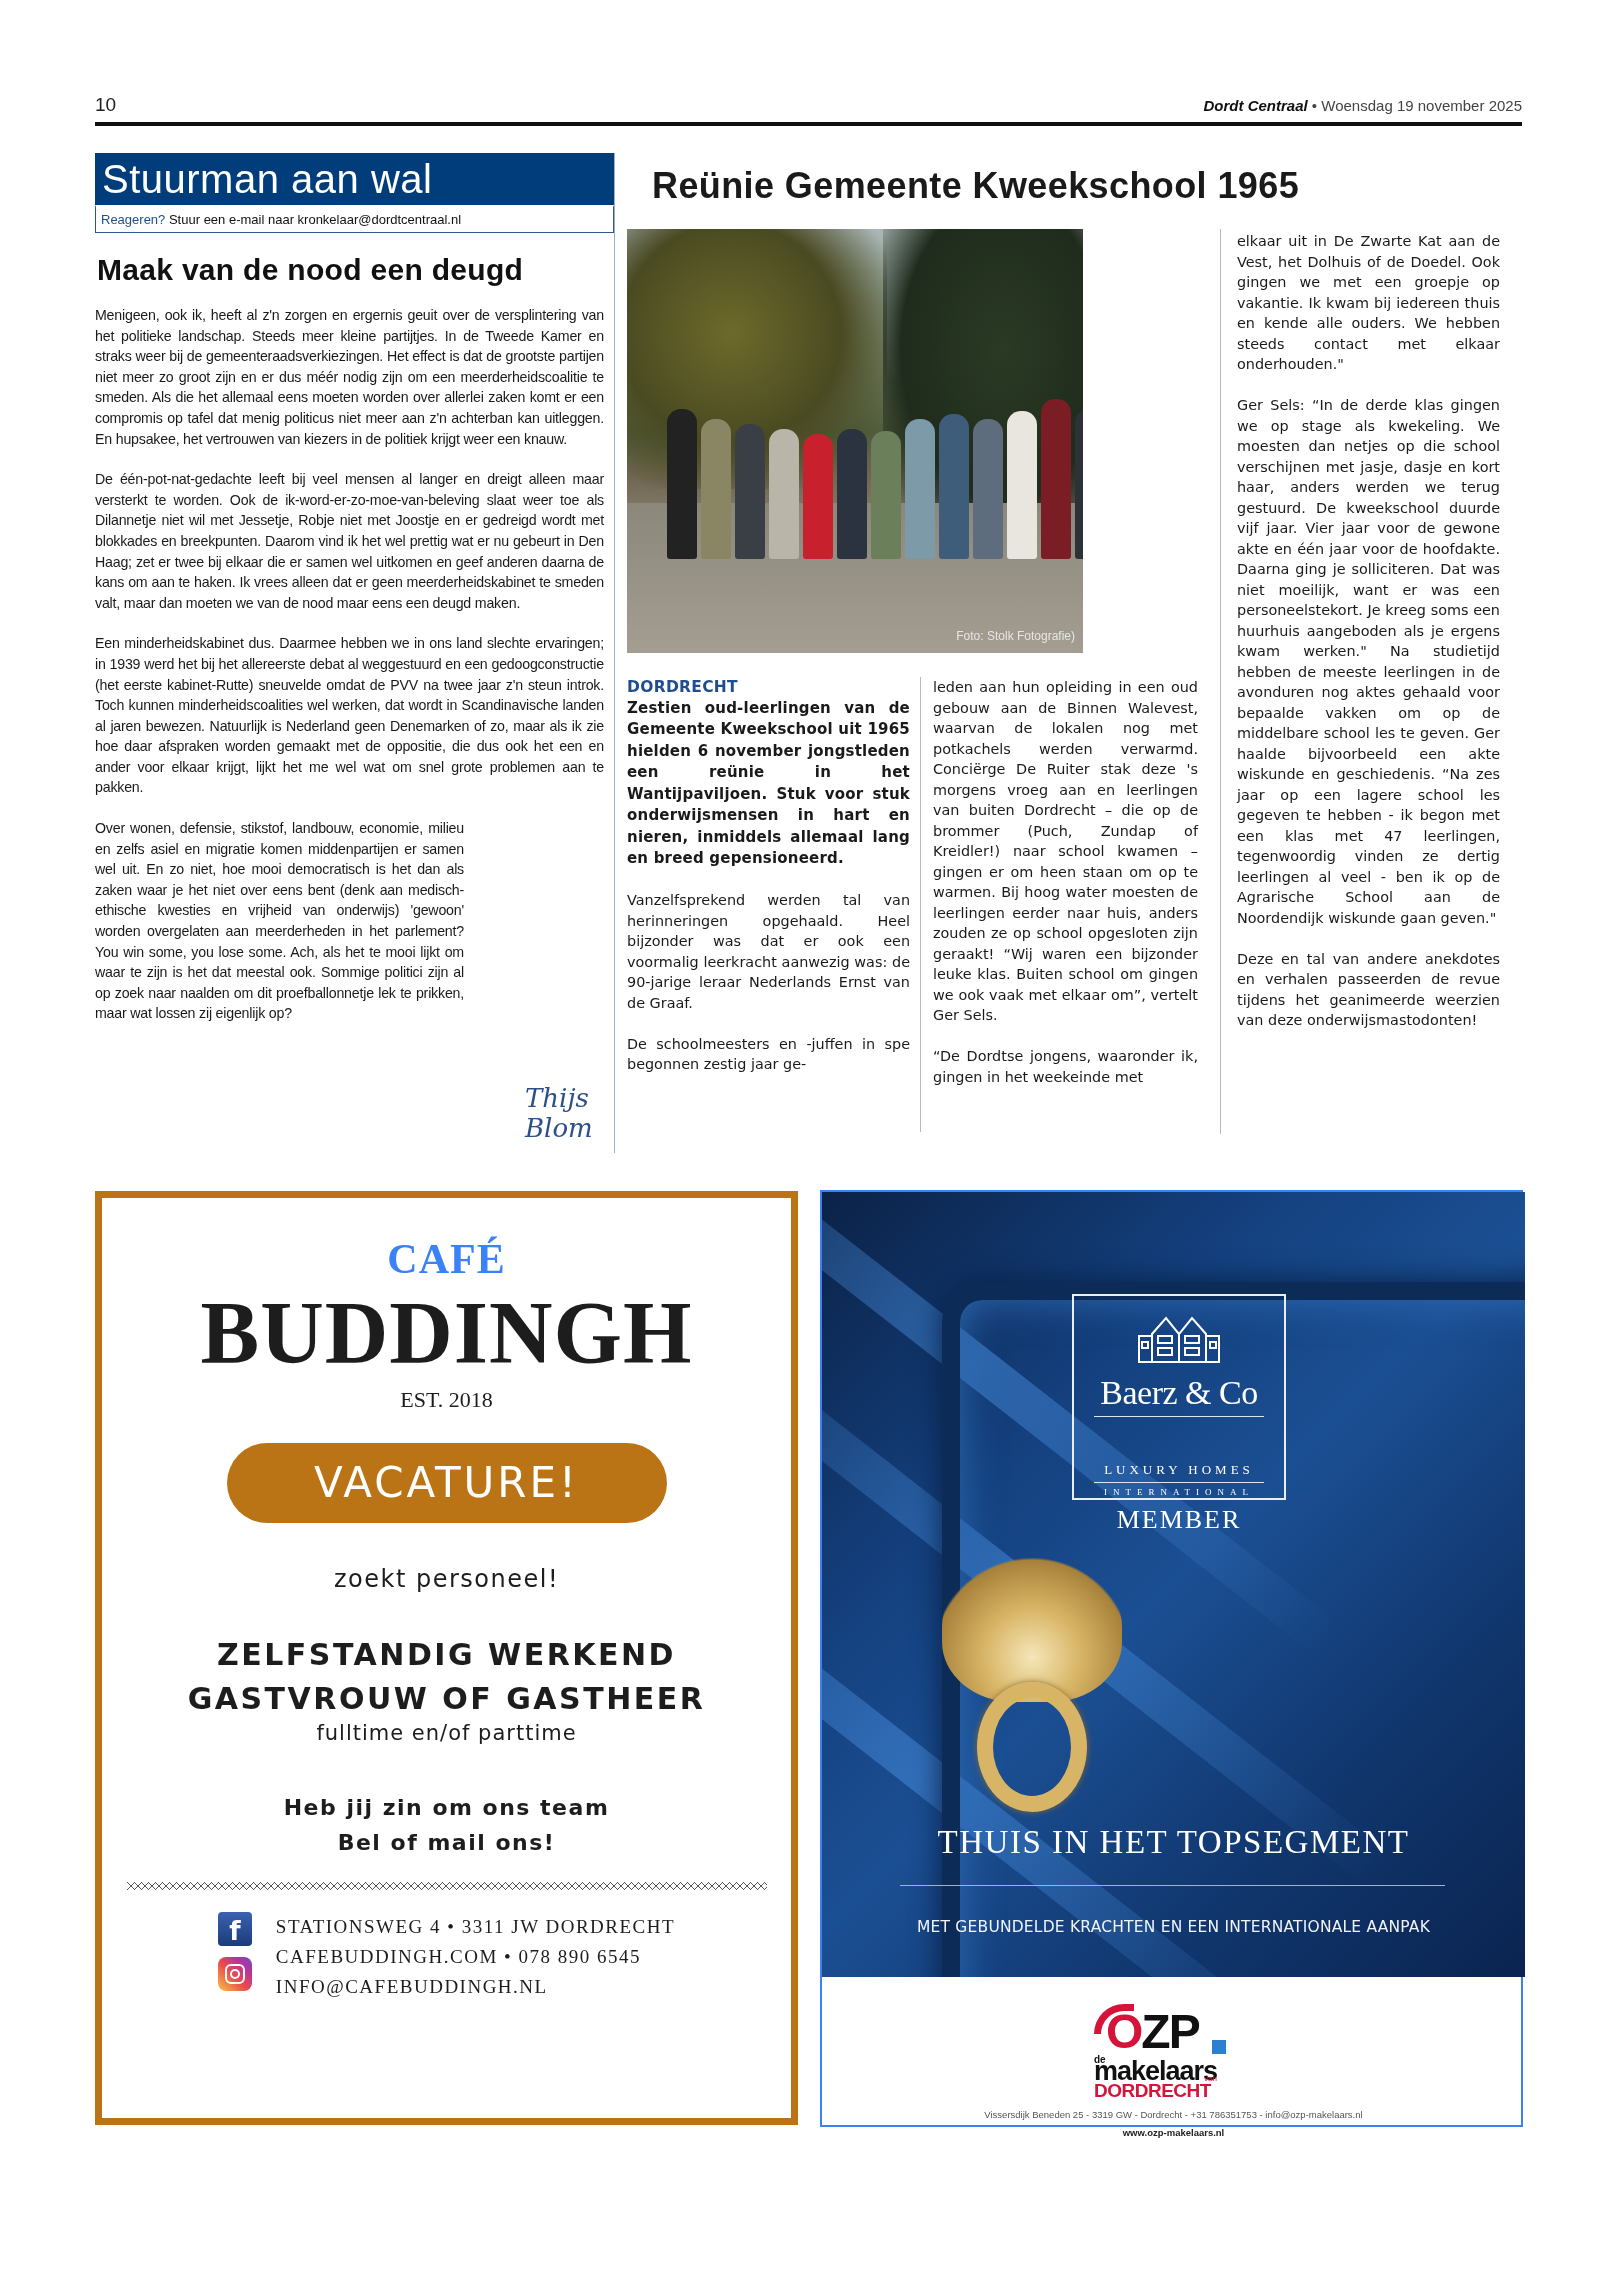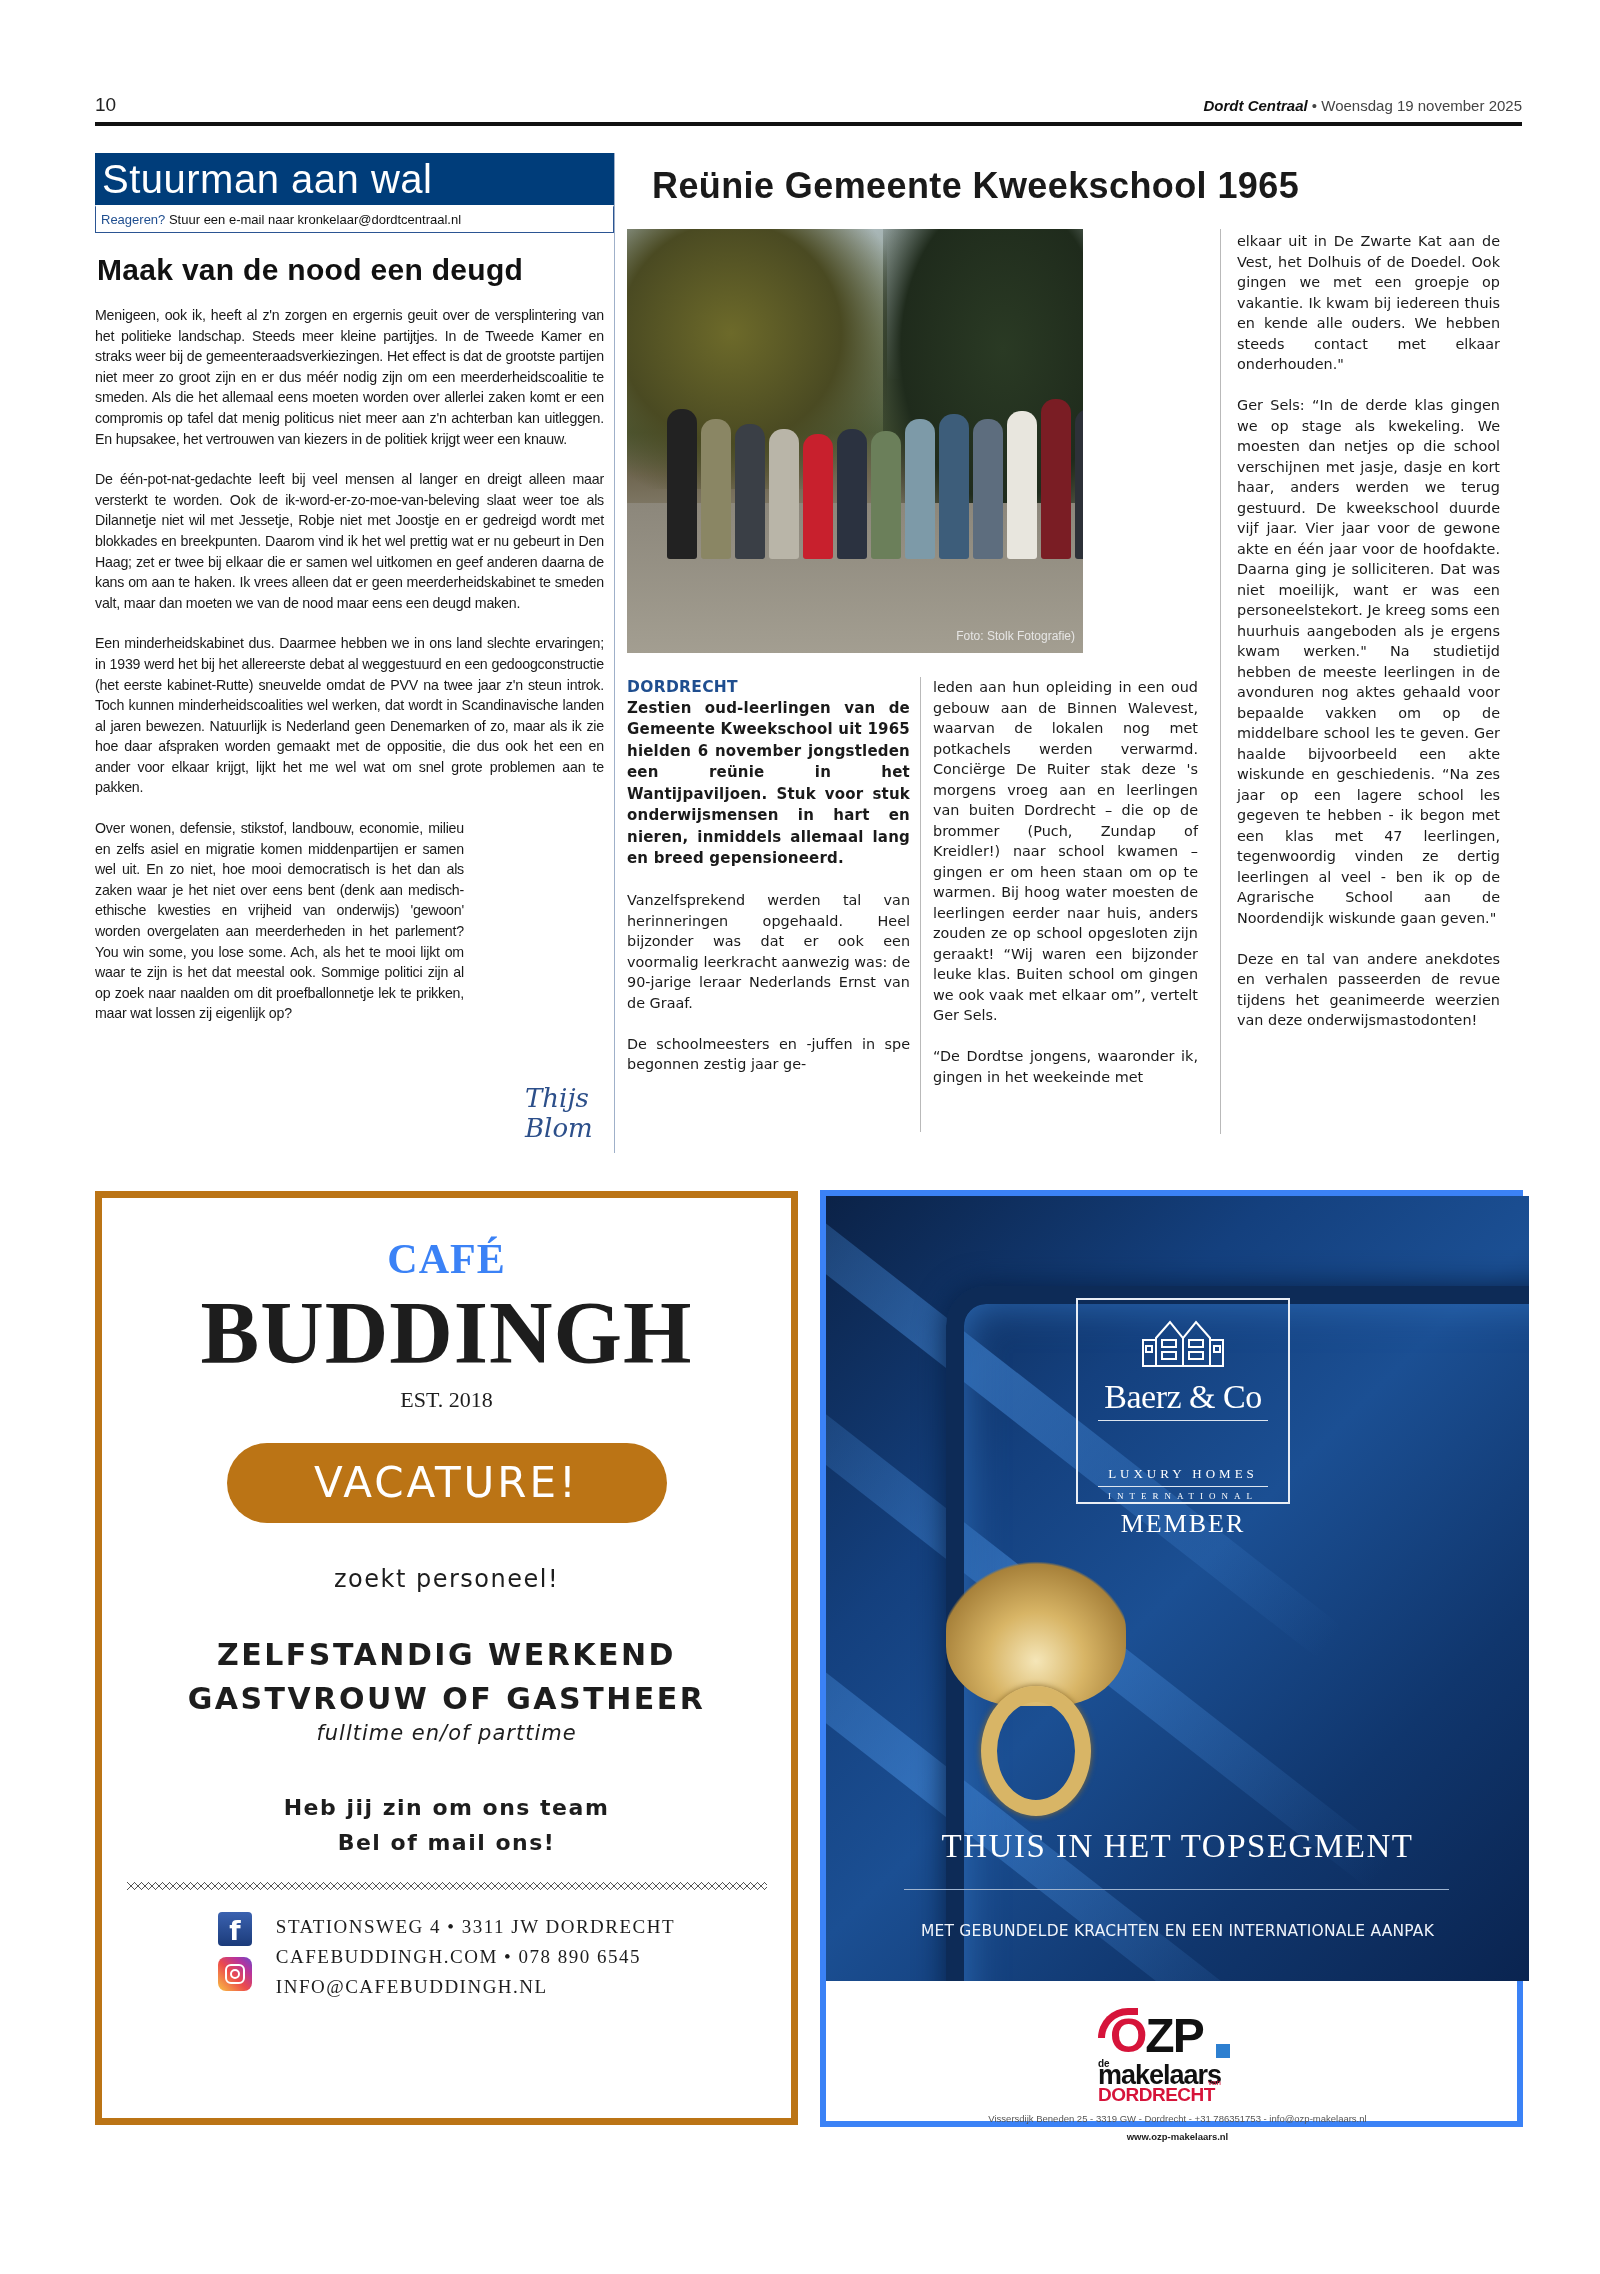--- a/index.html
+++ b/index.html
@@ -45,37 +45,37 @@
 
   
   .cafe-ad { position: absolute; left: 95px; top: 1191px; width: 703px; height: 934px; border: 7px solid #bb7415; background: #fff; text-align: center; }
   .cafe-word { font-family: "Liberation Serif", serif; font-weight: bold; font-size: 42px; margin-top: 37px; letter-spacing: 1px; color: #3b82f6; }
   .cafe-name { font-family: "Liberation Serif", serif; font-weight: bold; font-size: 88px; line-height: 88px; margin-top: 6px; letter-spacing: 1px; color: #1d1d1d; }
   .cafe-est { font-family: "Liberation Serif", serif; font-size: 22px; margin-top: 10px; color: #1d1d1d; }
   .vacature-pill { display: inline-block; margin-top: 30px; width: 440px; height: 80px; border-radius: 40px; background: #bb7415; color: #fff; font-family: "DejaVu Sans", sans-serif; font-size: 42px; line-height: 80px; letter-spacing: 3px; }
   .tech { font-family: "DejaVu Sans", sans-serif; color: #1d1d1d; }
   .zoekt { font-size: 24px; margin-top: 42px; letter-spacing: 1.5px; }
   .role-title { font-size: 30px; font-weight: bold; letter-spacing: 2.5px; line-height: 44px; }
-  .role-sub { font-size: 21px; letter-spacing: 1px; font-style: italic; }
+  .role-sub { font-size: 21px; letter-spacing: 1px; }
   .roles1 { margin-top: 40px; }
   .roles2 { margin-top: 40px; }
   .invite { font-size: 22px; line-height: 35px; margin-top: 45px; letter-spacing: 1.5px; font-weight: bold; }
   .zigzag { margin: 22px auto 0; width: 640px; height: 8px;
             background-image: linear-gradient(135deg, transparent 50%, #555 50%, #555 60%, transparent 60%), linear-gradient(45deg, transparent 50%, #555 50%, #555 60%, transparent 60%);
             background-size: 7px 8px; }
   .contact-block { display: flex; justify-content: center; margin-top: 22px; gap: 24px; }
   .social-icons { display: flex; flex-direction: column; gap: 11px; padding-top: 0px; }
   .fb-icon { width: 34px; height: 34px; border-radius: 4px; background: linear-gradient(180deg,#3b62b0,#1b3b7a); color: #fff; font-family: "DejaVu Sans", sans-serif; font-weight: bold; font-size: 26px; line-height: 38px; text-align: center; }
   .ig-icon { width: 34px; height: 34px; border-radius: 8px; background: linear-gradient(45deg,#f9c244 0%,#ec4b4b 45%,#b7339c 75%,#6c49c8 100%); position: relative; }
   .ig-icon::before { content: ""; position: absolute; left: 7px; top: 7px; width: 16px; height: 16px; border: 2.5px solid #fff; border-radius: 6px; }
   .ig-icon::after { content: ""; position: absolute; left: 12px; top: 12px; width: 6px; height: 6px; border: 2.5px solid #fff; border-radius: 50%; }
   .contact-lines { text-align: left; font-family: "Liberation Serif", serif; font-size: 19px; line-height: 30px; letter-spacing: 1.5px; color: #1d1d1d; }
 
   
-  .ozp-ad { position: absolute; left: 820px; top: 1190px; width: 703px; height: 937px; background: #fff; border: 6px solid #3b82f6; }
+  .ozp-ad { position: absolute; left: 820px; top: 1190px; width: 703px; height: 937px; background: #fff; border: 2px solid #3b82f6; }
   .ozp-photo { position: absolute; left: 0; top: 0; width: 703px; height: 785px; overflow: hidden;
                background: linear-gradient(135deg, #0b2247 0%, #14407e 30%, #1b4f93 50%, #10366d 75%, #0a2450 100%); }
   .ozp-photo .panel { position: absolute; left: 120px; top: 90px; width: 700px; height: 900px; border: 18px solid #0d2b57; border-radius: 40px; box-shadow: inset 0 0 40px #2d6bb5, 0 0 30px #072046; }
   .ozp-photo .streak { position: absolute; width: 900px; height: 40px; background: linear-gradient(90deg, transparent, rgba(70,140,220,0.55), transparent); transform: rotate(38deg); }
   .knocker { position: absolute; left: 100px; top: 330px; width: 220px; height: 340px; }
   .knocker .shell { position: absolute; left: 20px; top: 30px; width: 180px; height: 150px; border-radius: 50% 50% 40% 40%; background: radial-gradient(circle at 50% 70%, #f5e6b8 0%, #d8b566 35%, #a7813a 70%, transparent 72%); }
   .knocker .ring { position: absolute; left: 55px; top: 160px; width: 110px; height: 130px; border: 16px solid #d8b566; border-radius: 50%; box-shadow: 0 0 6px #8a6a2a; }
   .baerz-box { position: absolute; left: 250px; top: 102px; width: 214px; height: 206px; border: 2px solid #e9eef5; text-align: center; color: #fff; }
   .house-icon { margin: 18px auto 0; width: 90px; height: 50px; }
   .baerz-name { font-family: "Liberation Serif", serif; font-size: 34px; line-height: 38px; margin-top: 6px; letter-spacing: -0.5px; }

